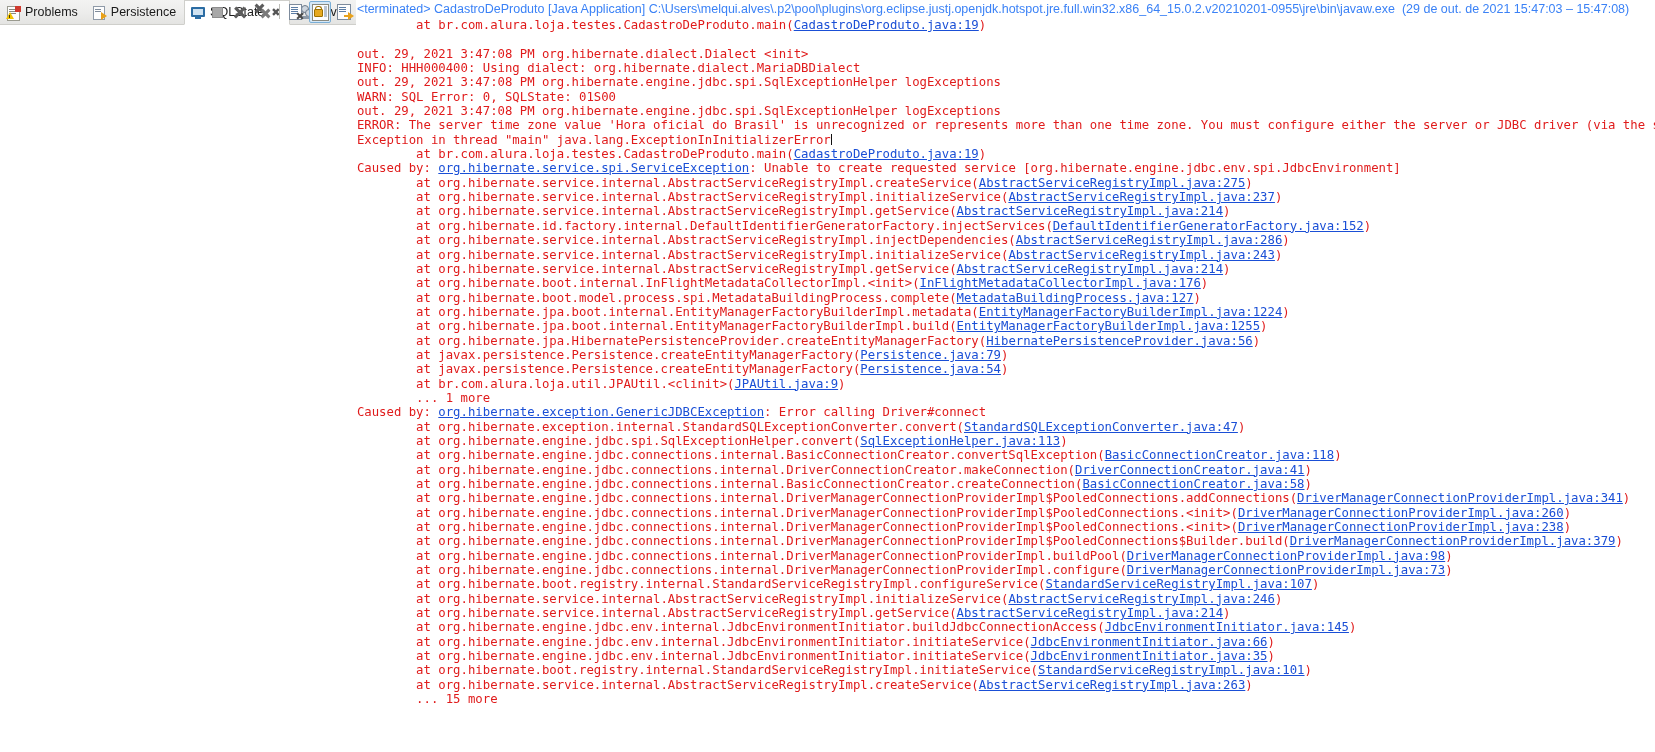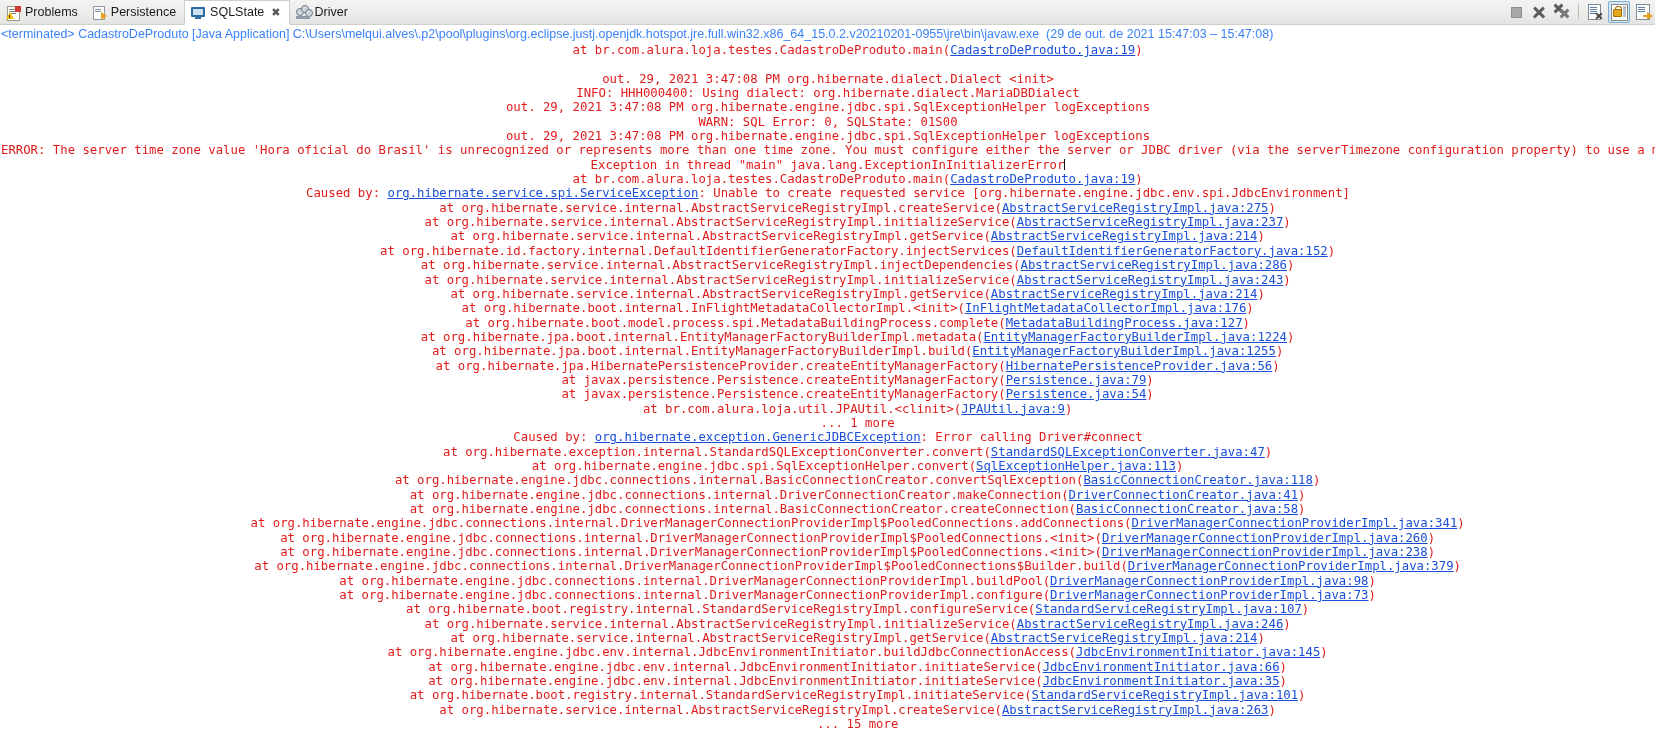--- a/index.html
+++ b/index.html
@@ -13,21 +13,21 @@
     height: 752px;
     overflow: hidden;
     font-family: "Liberation Sans", sans-serif;
   }
   .app {
     width: 1655px;
     height: 752px;
     position: relative;
     background: #ffffff;
     display: flex;
-    flex-direction: column;
+    flex-direction: row;
   }
 
   
   .tabbar {
     height: 24px;
     min-height: 24px;
     background: linear-gradient(to bottom, #f3f3f2 0%, #ececeb 55%, #e4e4e2 100%);
     border-bottom: 1px solid #cfcfcb;
     display: flex;
     align-items: stretch;
@@ -278,21 +278,21 @@
     overflow: hidden;
   }
   .out {
     font-family: "DejaVu Sans Mono", "Liberation Mono", monospace;
     font-size: 12.3px;
     line-height: 14.35px;
     white-space: pre;
     color: #e01b1b;
     padding-left: 1px;
   }
-  .out .ln { height: 14.35px; white-space: pre; text-align: center; }
+  .out .ln { height: 14.35px; white-space: pre; }
   .lnk {
     color: #1a4fd6;
     text-decoration: underline;
   }
   .caret {
     display: inline-block;
     width: 1px;
     height: 11px;
     background: #111;
     vertical-align: -1px;

